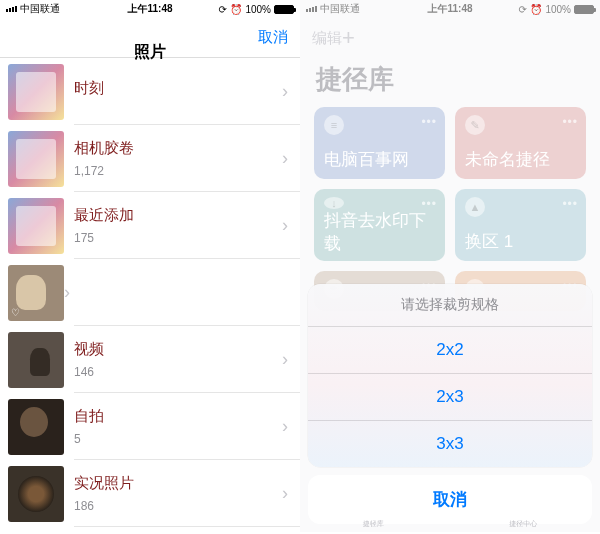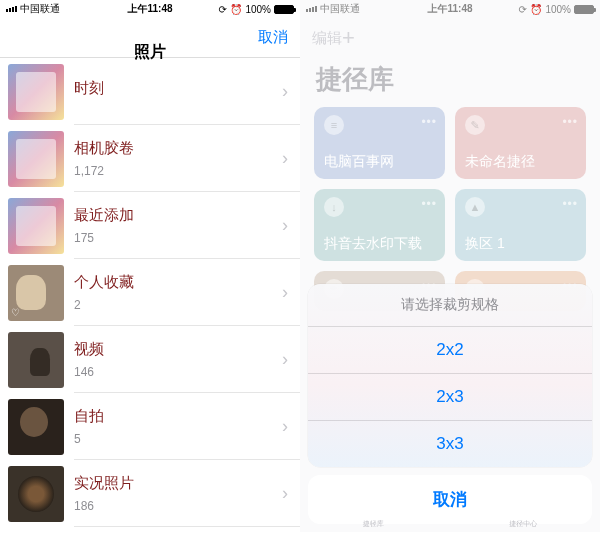--- a/index.html
+++ b/index.html
@@ -120,21 +120,21 @@
   .card.red   { background:#e3b9b9; }
   .card.teal  { background:#b4d2d2; }
   .card.cyan  { background:#b8d5dd; }
   .card.brown { background:#d6cabf; }
   .card.orange{ background:#ecc9b1; }
   .card-icon {
     width:20px; height:20px; border-radius:50%; background:rgba(255,255,255,0.5);
     display:flex; align-items:center; justify-content:center; font-size:11px; color:rgba(0,0,0,0.25);
   }
   .card-more { position:absolute; right:8px; top:8px; color:rgba(255,255,255,0.7); font-size:12px; letter-spacing:1px; }
-  .card-label { font-size:14px; font-weight:500; }
+  .card-label { font-size:17px; font-weight:500; }
   .card-row3 .card { height: 40px; overflow:hidden;}
 
   
   .dim {
     position:absolute; inset:0; background:rgba(255,255,255,0.35);
     pointer-events:none;
   }
 
   
   .sheet {
@@ -223,24 +223,20 @@
       <div class="album-text">
         <div class="album-title">最近添加</div>
         <div class="album-count">175</div>
       </div>
       <span class="chevron">›</span>
     </div>
     <div class="album-row">
       <div class="thumb photo1">
           <span class="heart">♡</span>
         </div>
-      <div class="album-text">
-        <div class="album-title">个人收藏</div>
-        <div class="album-count">2</div>
-      </div>
       <span class="chevron">›</span>
     </div>
     <div class="album-row">
       <div class="thumb photo2"></div>
       <div class="album-text">
         <div class="album-title">视频</div>
         <div class="album-count">146</div>
       </div>
       <span class="chevron">›</span>
     </div>

